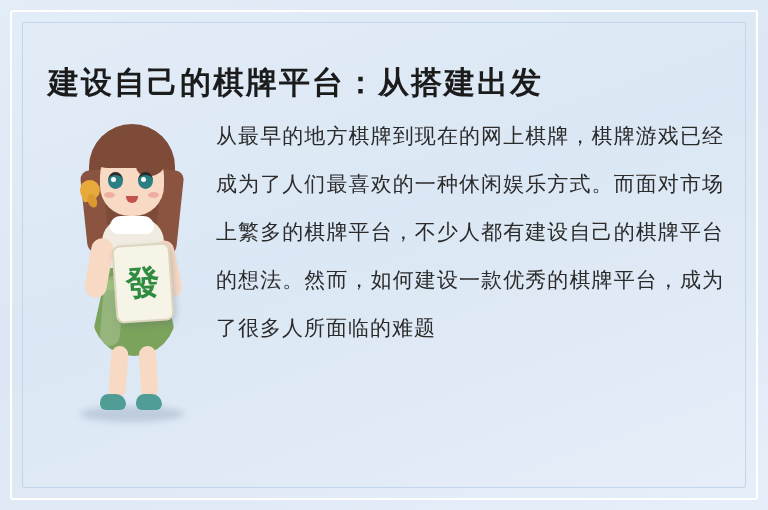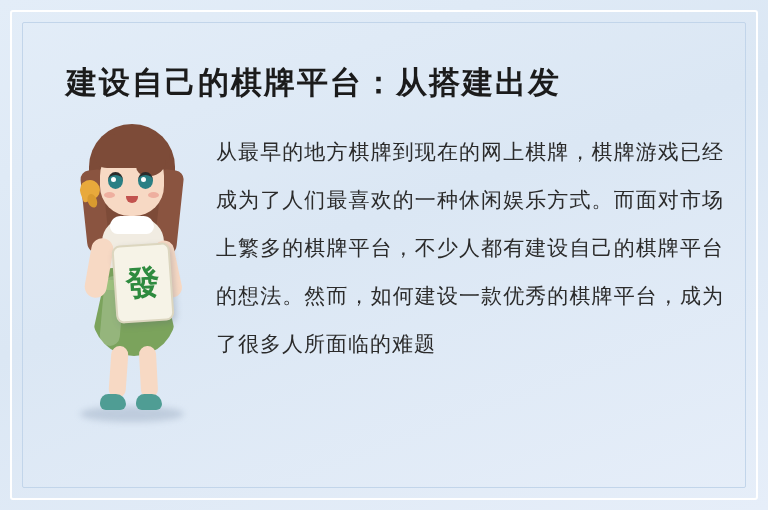--- a/index.html
+++ b/index.html
@@ -47,26 +47,25 @@
     left: 48px;
     top: 60px;
     width: 672px;
     font-size: 31px;
     line-height: 44px;
     letter-spacing: 2px;
     color: #1b1b1b;
     font-weight: bold;
     font-family: "DejaVu Serif", "Liberation Serif", serif;
     white-space: nowrap;
-    margin-left: 18px;
   }
   .body-text {
     position: absolute;
     left: 216px;
-    top: 128px;
+    top: 112px;
     width: 508px;
     font-size: 21px;
     line-height: 48px;
     color: #2b2b2b;
     letter-spacing: 1px;
     font-family: "DejaVu Serif", "Liberation Serif", serif;
     text-align: justify;
   }
 
   

